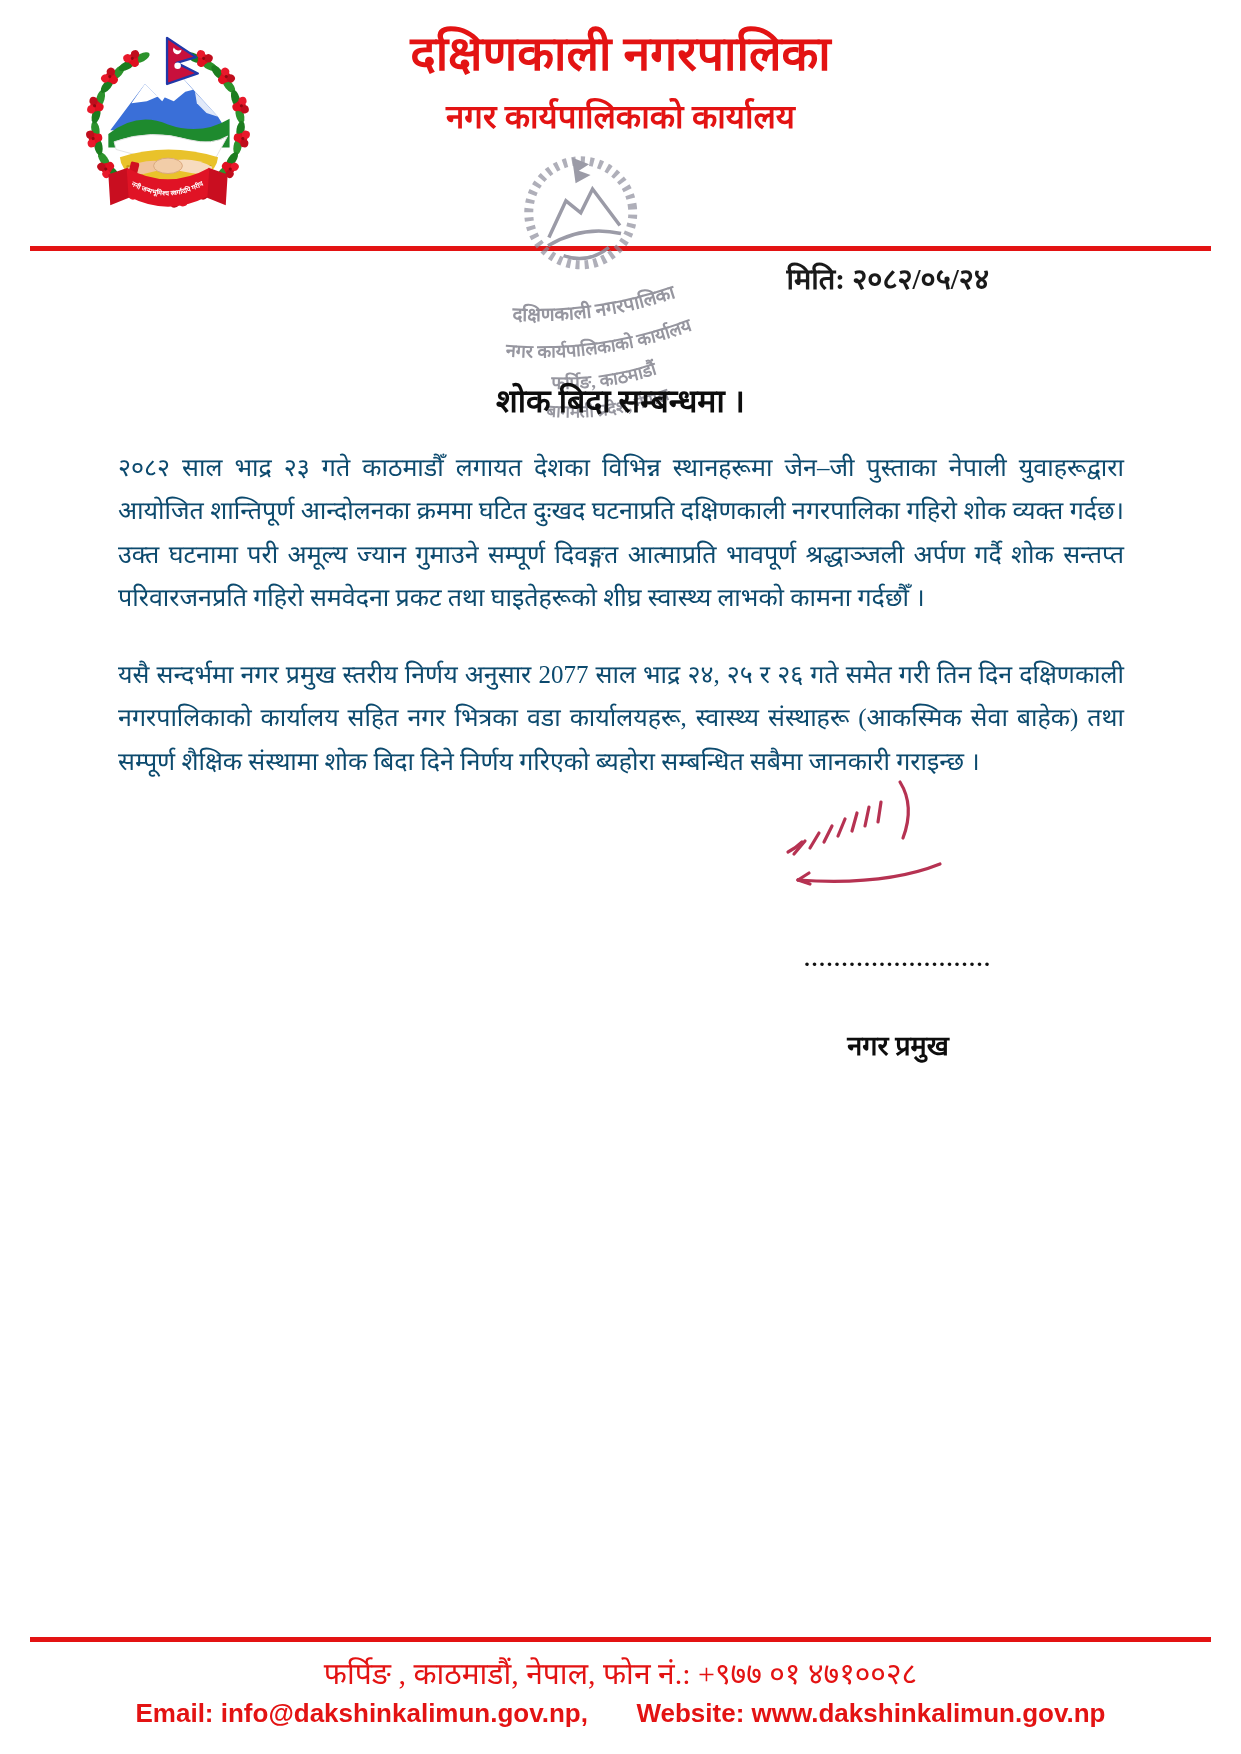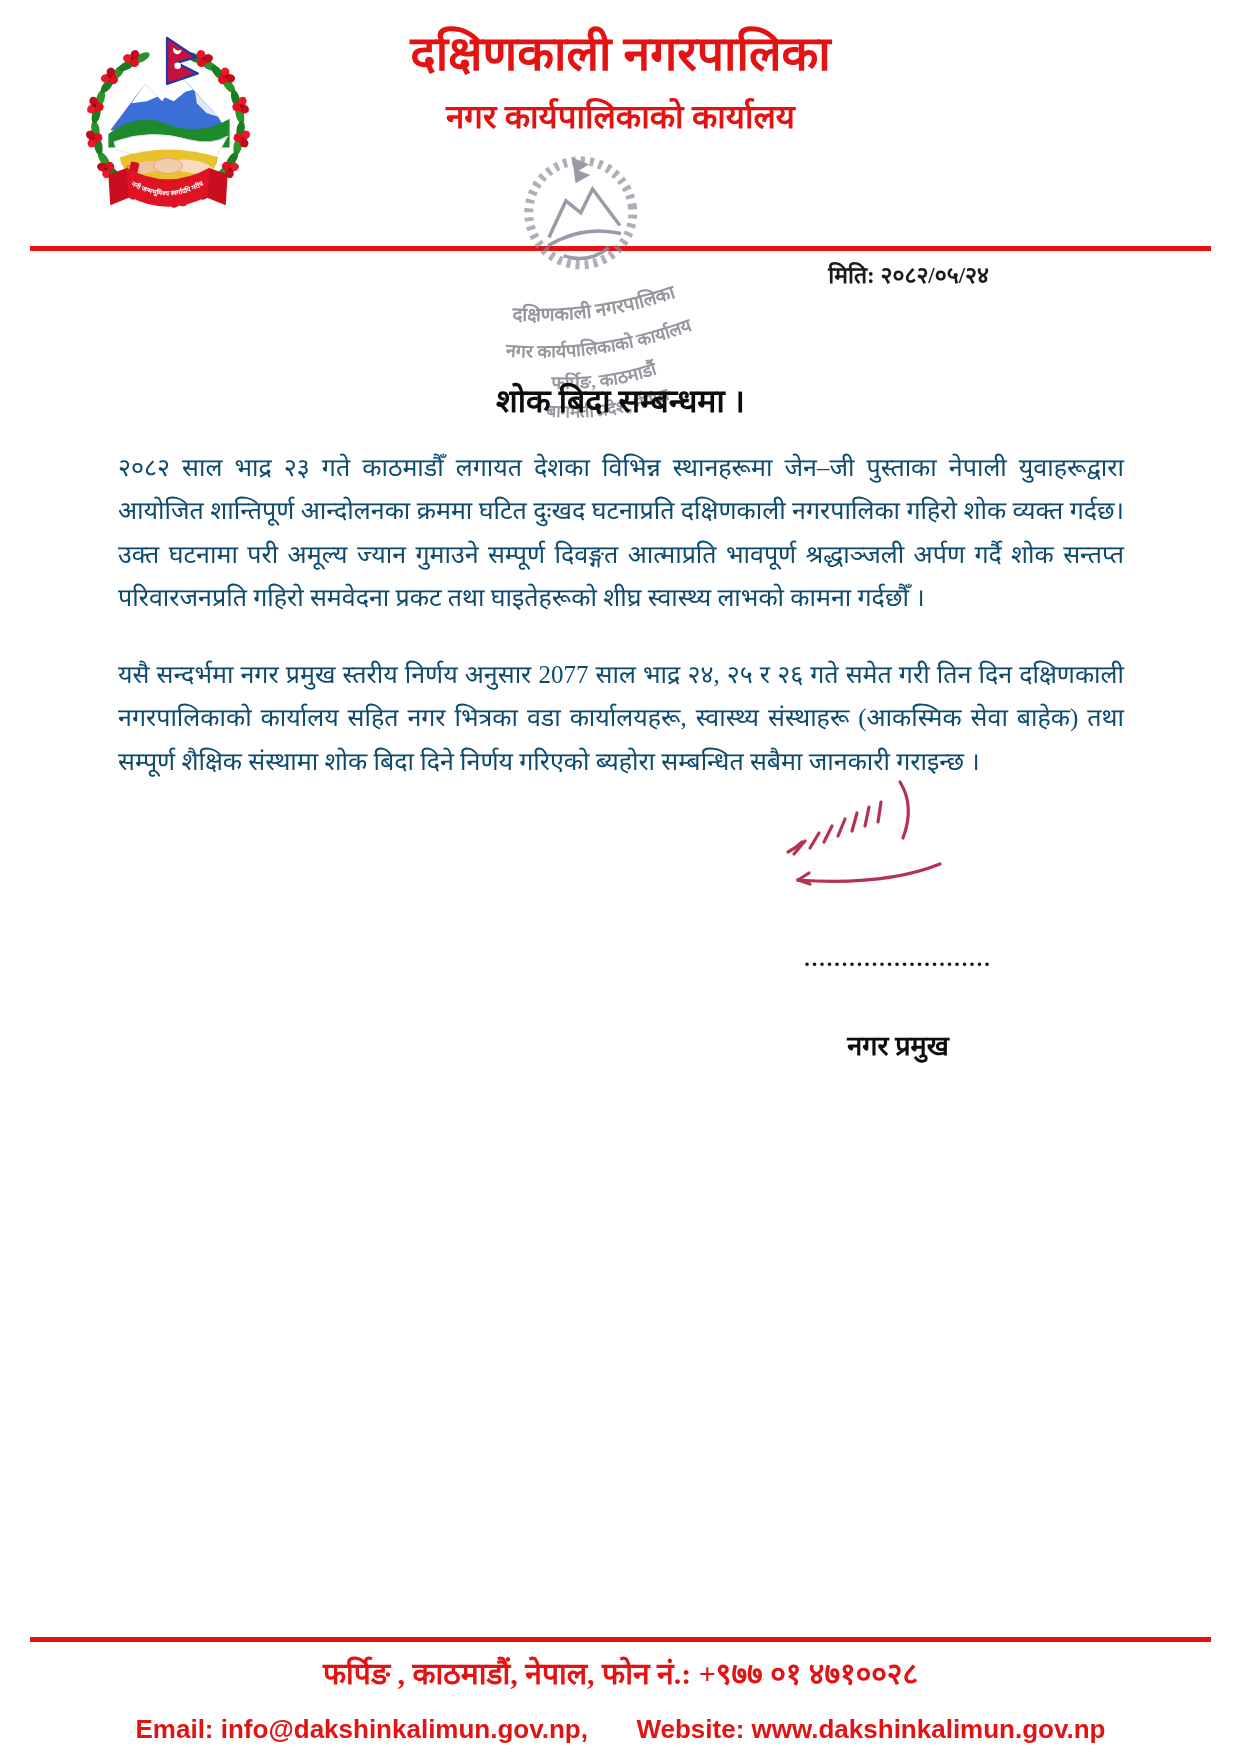--- a/index.html
+++ b/index.html
@@ -16,35 +16,35 @@
   .header-text{position:absolute;left:0;right:0;top:28px;text-align:center;}
   .h-municipality{font-size:48px;font-weight:bold;color:#e31313;line-height:1.1;}
   .h-office{font-size:33px;font-weight:bold;color:#e31313;margin-top:18px;line-height:1.1;}
   .h-address{font-size:30px;font-weight:bold;color:#e31313;margin-top:12px;line-height:1.1;}
   .rule{position:absolute;left:30px;right:30px;height:5px;background:#e31313;}
   .rule-top{top:246px;}
   .rule-bottom{top:1637px;}
   
   .stamp{position:absolute;left:438px;top:140px;width:310px;height:300px;opacity:.85;}
   
-  .date{position:absolute;right:252px;top:258px;font-size:23px;font-weight:bold;color:#1a1a1a;}
+  .date{position:absolute;right:252px;top:258px;font-size:29px;font-weight:bold;color:#1a1a1a;}
   
   .subject{position:absolute;left:0;right:0;top:378px;text-align:center;font-size:32px;font-weight:bold;color:#0d0d0d;}
   
   .body-text{position:absolute;left:118px;width:1006px;top:446px;font-size:25px;line-height:1.73;text-align:justify;color:#0c4a6e;}
   .body-text p{margin:0 0 34px 0;}
   
   .sig-svg{position:absolute;left:772px;top:772px;width:205px;height:135px;}
   .sig-dots{position:absolute;left:798px;top:946px;width:200px;text-align:center;font-size:22px;font-weight:bold;letter-spacing:2px;color:#111;}
   .sig-name{position:absolute;left:778px;top:984px;width:240px;text-align:center;font-size:27px;font-weight:bold;color:#0d0d0d;}
   .sig-title{position:absolute;left:778px;top:1026px;width:240px;text-align:center;font-size:27px;font-weight:bold;color:#0d0d0d;}
   
-  .f-line1{position:absolute;left:0;right:0;top:1652px;text-align:center;font-size:30px;font-weight:bold;color:#e31313;}
+  .f-line1{position:absolute;left:0;right:0;top:1652px;text-align:center;font-size:30px;font-weight:normal;color:#e31313;}
   .f-line2{position:absolute;left:0;right:0;top:1698px;text-align:center;font-size:26px;font-weight:bold;color:#e31313;
-           font-family:"Liberation Sans","DejaVu Sans",sans-serif;margin-top:16px;}
+           font-family:"Liberation Sans","DejaVu Sans",sans-serif;}
   .f-line2 .gap{display:inline-block;width:34px;}
 </style>
 </head>
 <body>
 
 <div class="page">
 
   <svg class="logo" viewBox="0 0 200 185">
     <defs>
       <g id="fl">

